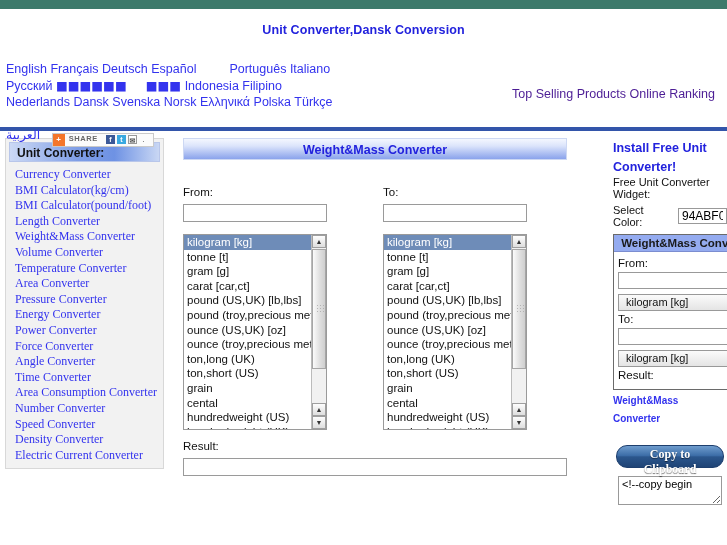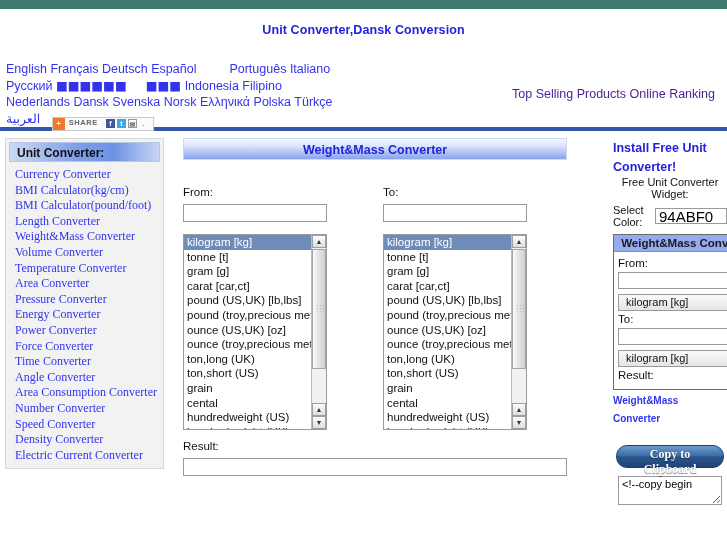--- a/index.html
+++ b/index.html
@@ -35,21 +35,21 @@
     margin-top: 24px;
     padding: 0 6px;
     height: 64px;
   }
   .lang-lines {
     width: 500px;
     font-size: 12.5px;
     line-height: 16.5px;
     color: #3333ee;
   }
-  .lang-lines a { color: #3333ee; }
+  .lang-lines a { color: #3333ee; margin-top: 16px; }
   .lang-row { white-space: nowrap; }
   .gap { display: inline-block; width: 26px; }
   .gap-sm { display: inline-block; width: 12px; }
   .tofu {
     display: inline-block;
     font-family: "DejaVu Sans", sans-serif;
     letter-spacing: 0px;
   }
   .rtl { direction: rtl; unicode-bidi: bidi-override; display: inline-block; }
 
@@ -267,35 +267,34 @@
     color: #2222dd;
     font-weight: bold;
     font-size: 12.5px;
     line-height: 17px;
     margin-top: 4px;
     margin-bottom: 16px;
   }
   .widget-caption {
     font-size: 11px;
     color: #111;
-    text-align: center;
     margin-bottom: 4px;
   }
   .color-row {
     display: flex;
     justify-content: center;
     align-items: center;
     gap: 4px;
     margin-bottom: 6px;
   }
   .color-row span { font-size: 11px; color: #111; }
   .color-input {
-    width: 72px; height: 16px;
+    width: 49px; height: 16px;
     border: 1px solid #999;
-    font-size: 15px;
+    font-size: 12px;
     padding: 0 3px;
     font-family: "Liberation Sans", sans-serif;
     outline: none;
   }
 
   .widget-box {
     width: 149px;
     border: 1px solid #6a6a6a;
     background: #fff;
   }
@@ -436,22 +435,22 @@
       <li><a href="#">BMI Calculator(pound/foot)</a></li>
       <li><a href="#">Length Converter</a></li>
       <li><a href="#">Weight&amp;Mass Converter</a></li>
       <li><a href="#">Volume Converter</a></li>
       <li><a href="#">Temperature Converter</a></li>
       <li><a href="#">Area Converter</a></li>
       <li><a href="#">Pressure Converter</a></li>
       <li><a href="#">Energy Converter</a></li>
       <li><a href="#">Power Converter</a></li>
       <li><a href="#">Force Converter</a></li>
+      <li><a href="#">Angle Converter</a></li>
       <li><a href="#">Time Converter</a></li>
-      <li><a href="#">Angle Converter</a></li>
       <li><a href="#">Area Consumption Converter</a></li>
       <li><a href="#">Number Converter</a></li>
       <li><a href="#">Speed Converter</a></li>
       <li><a href="#">Density Converter</a></li>
       <li><a href="#">Electric Current Converter</a></li>
     </ul>
   </div>
 
   <div class="center">
     <div class="center-head">Weight&amp;Mass Converter</div>

